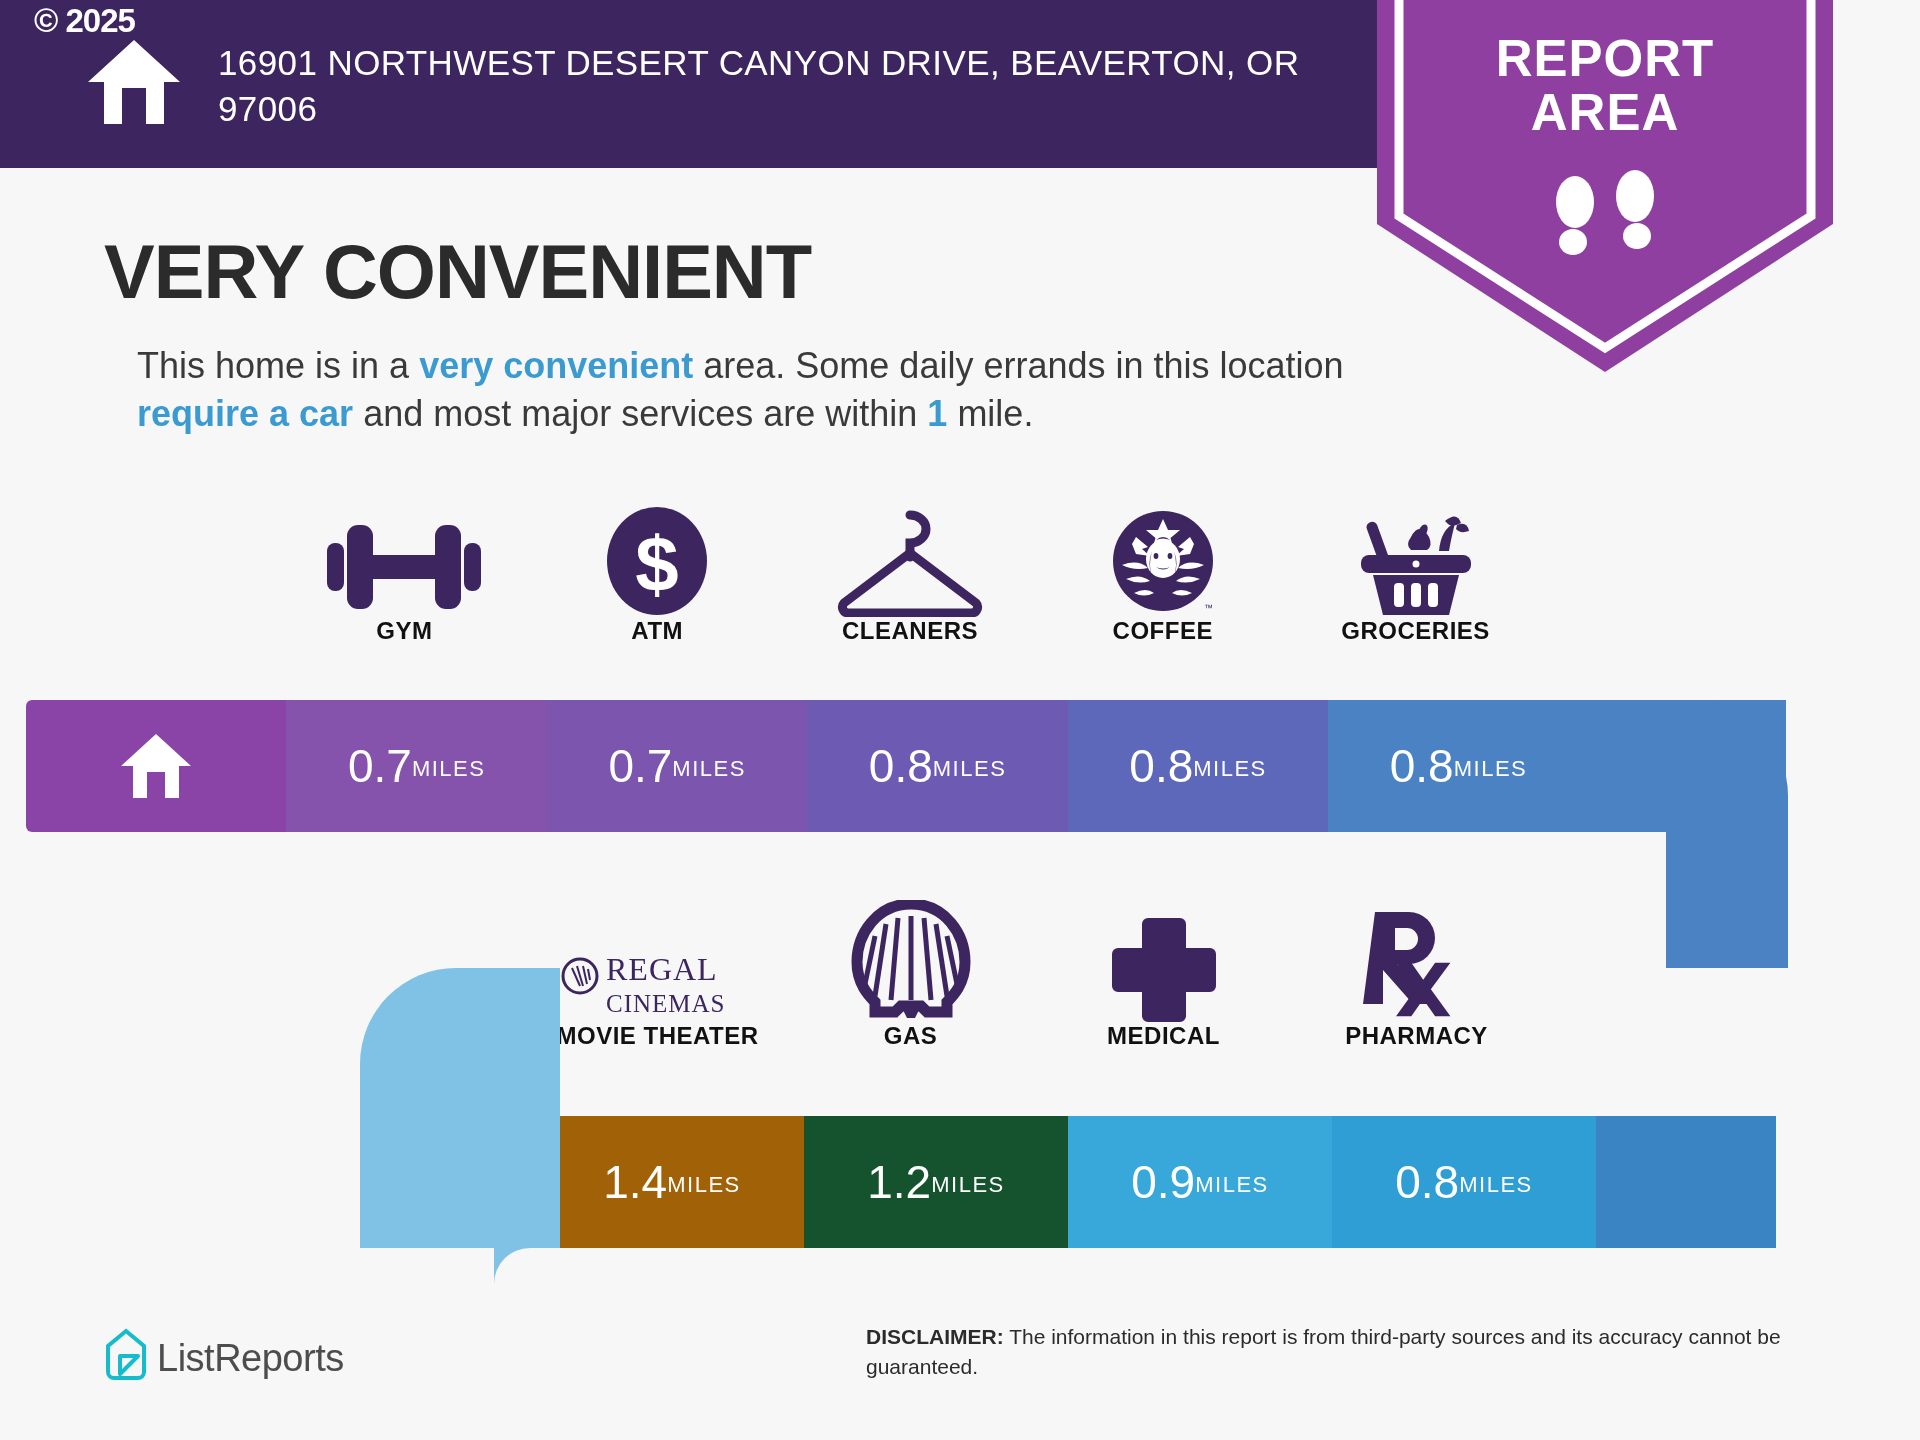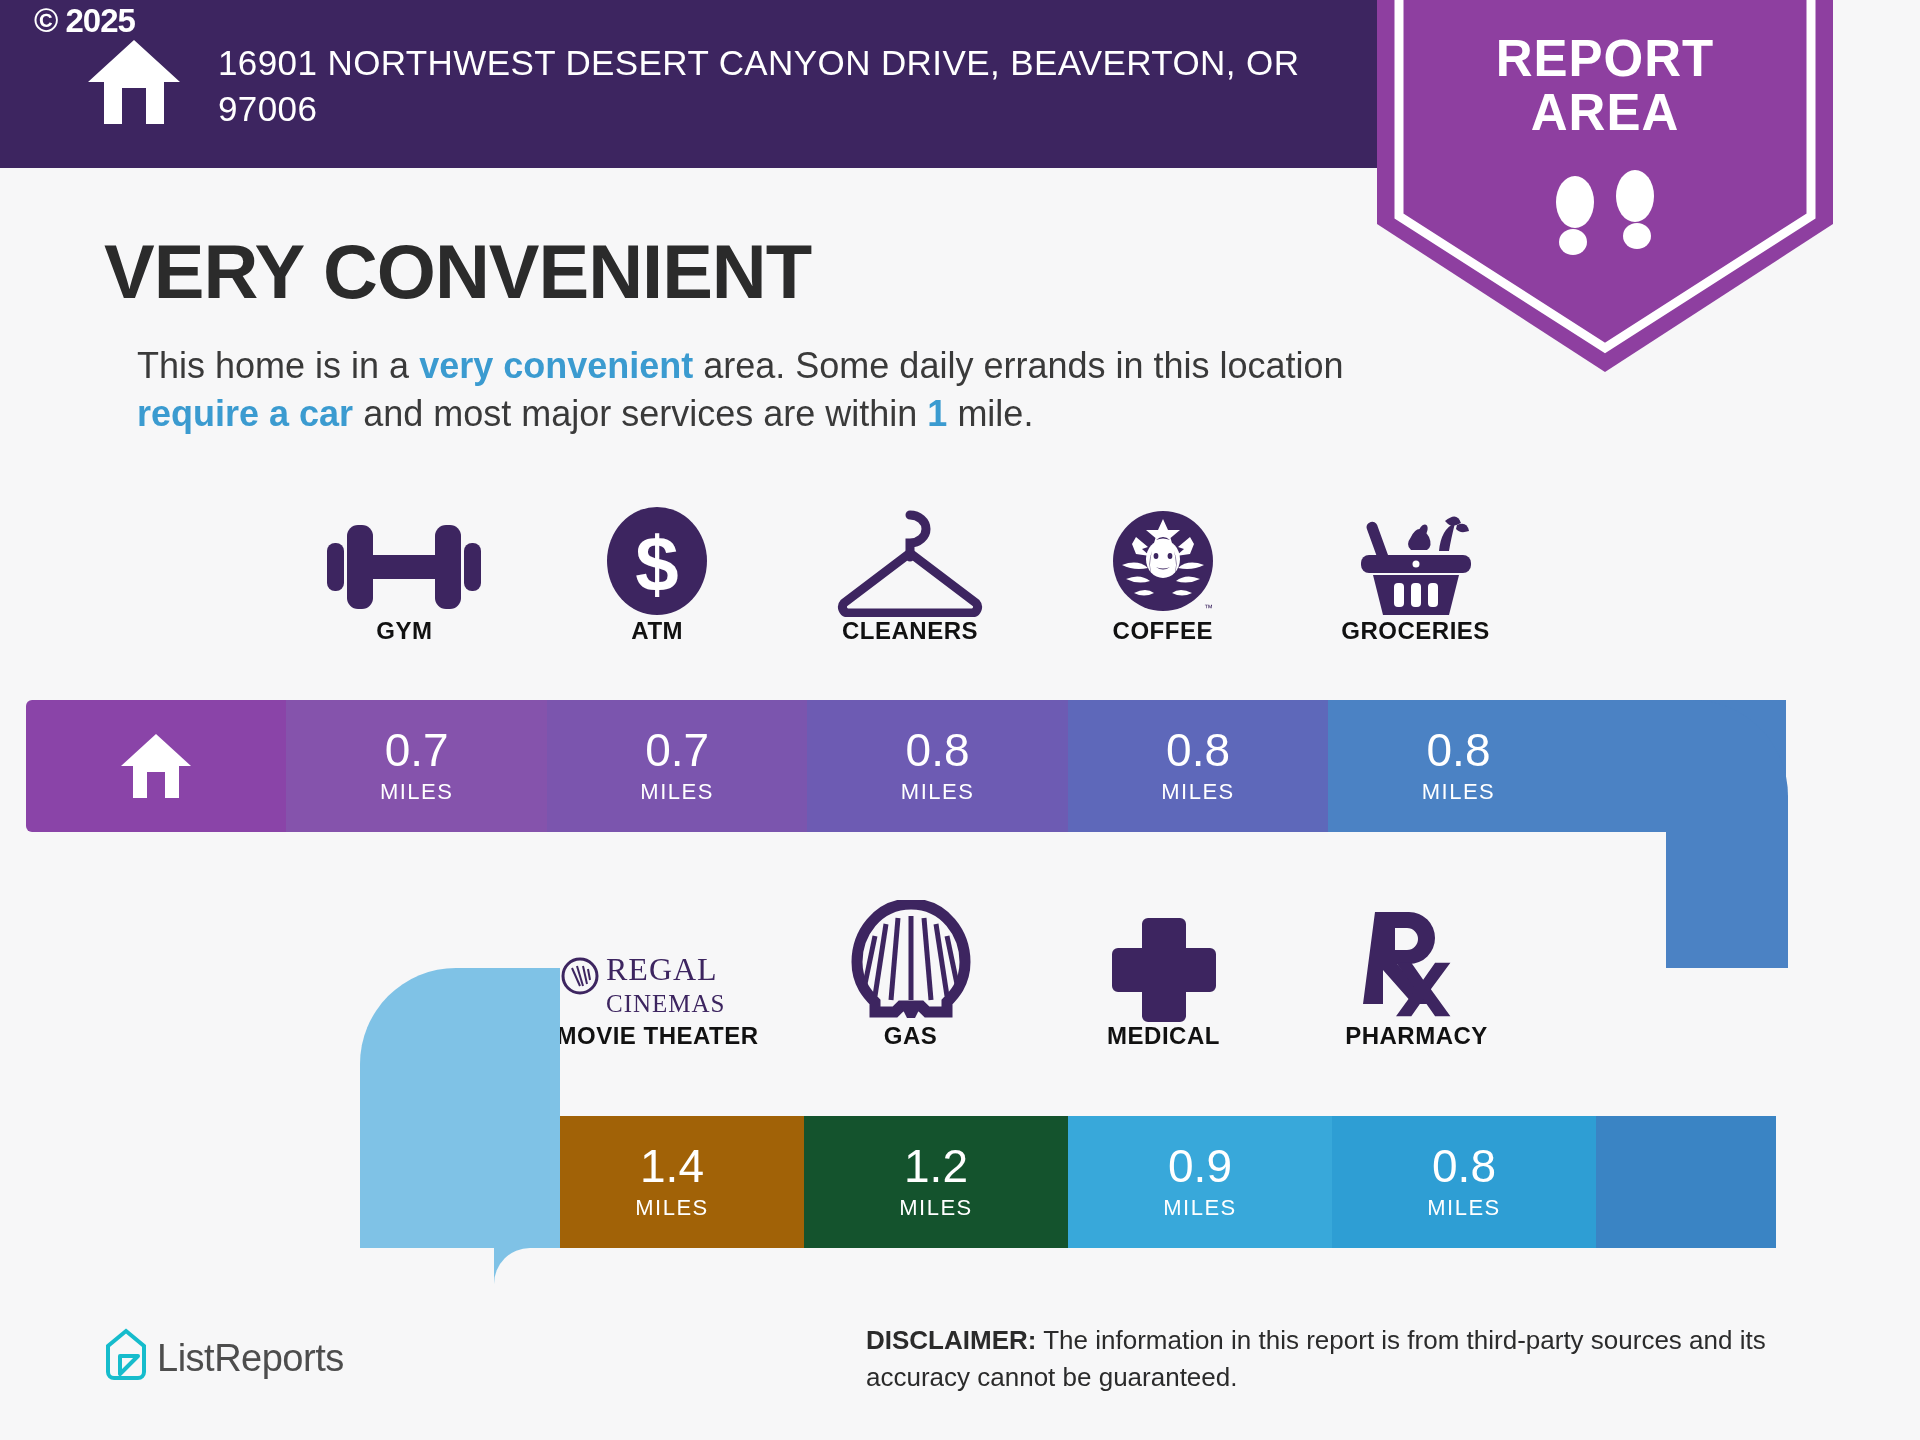--- a/index.html
+++ b/index.html
@@ -92,36 +92,36 @@
   #bar-row-3-head{
     position:absolute; left:494px; top:1248px; width:134px; height:192px;
     background:#7fc2e6; z-index:1;
   }
   #bar-corner-mask-white{
     position:absolute; left:494px; top:1248px; width:640px; height:200px;
     background:#f7f7f8; border-top-left-radius:36px; z-index:2;
   }
   .bar-cell{
     width:264px; height:132px; position:relative;
-    display:flex; flex-direction:column; align-items:center; justify-content:center;
+    display:flex; flex-direction:row; align-items:center; justify-content:center;
     color:#ffffff;
   }
   .bar-value{ font-size:46px; line-height:1; font-weight:400; }
   .bar-unit{ font-size:22px; letter-spacing:1.5px; margin-top:6px; }
   #home-bar-icon{ width:74px; height:68px; }
 
   
   #listreports-logo{
     position:absolute; left:104px; top:1328px;
     display:flex; align-items:center; gap:9px; z-index:6;
   }
   #listreports-name{ font-size:38px; color:#4d4d4d; letter-spacing:-.5px; }
   #disclaimer{
     position:absolute; left:866px; top:1322px; width:990px;
-    font-size:26px; line-height:1.42; color:#2b2b2b; z-index:6;
+    font-size:21px; line-height:1.42; color:#2b2b2b; z-index:6;
   }
   #disclaimer b{ font-weight:bold; }
 </style>
 </head>
 <body>
 
 <div id="header-bar"></div>
 
 <div id="copyright">© 2025</div>
 

